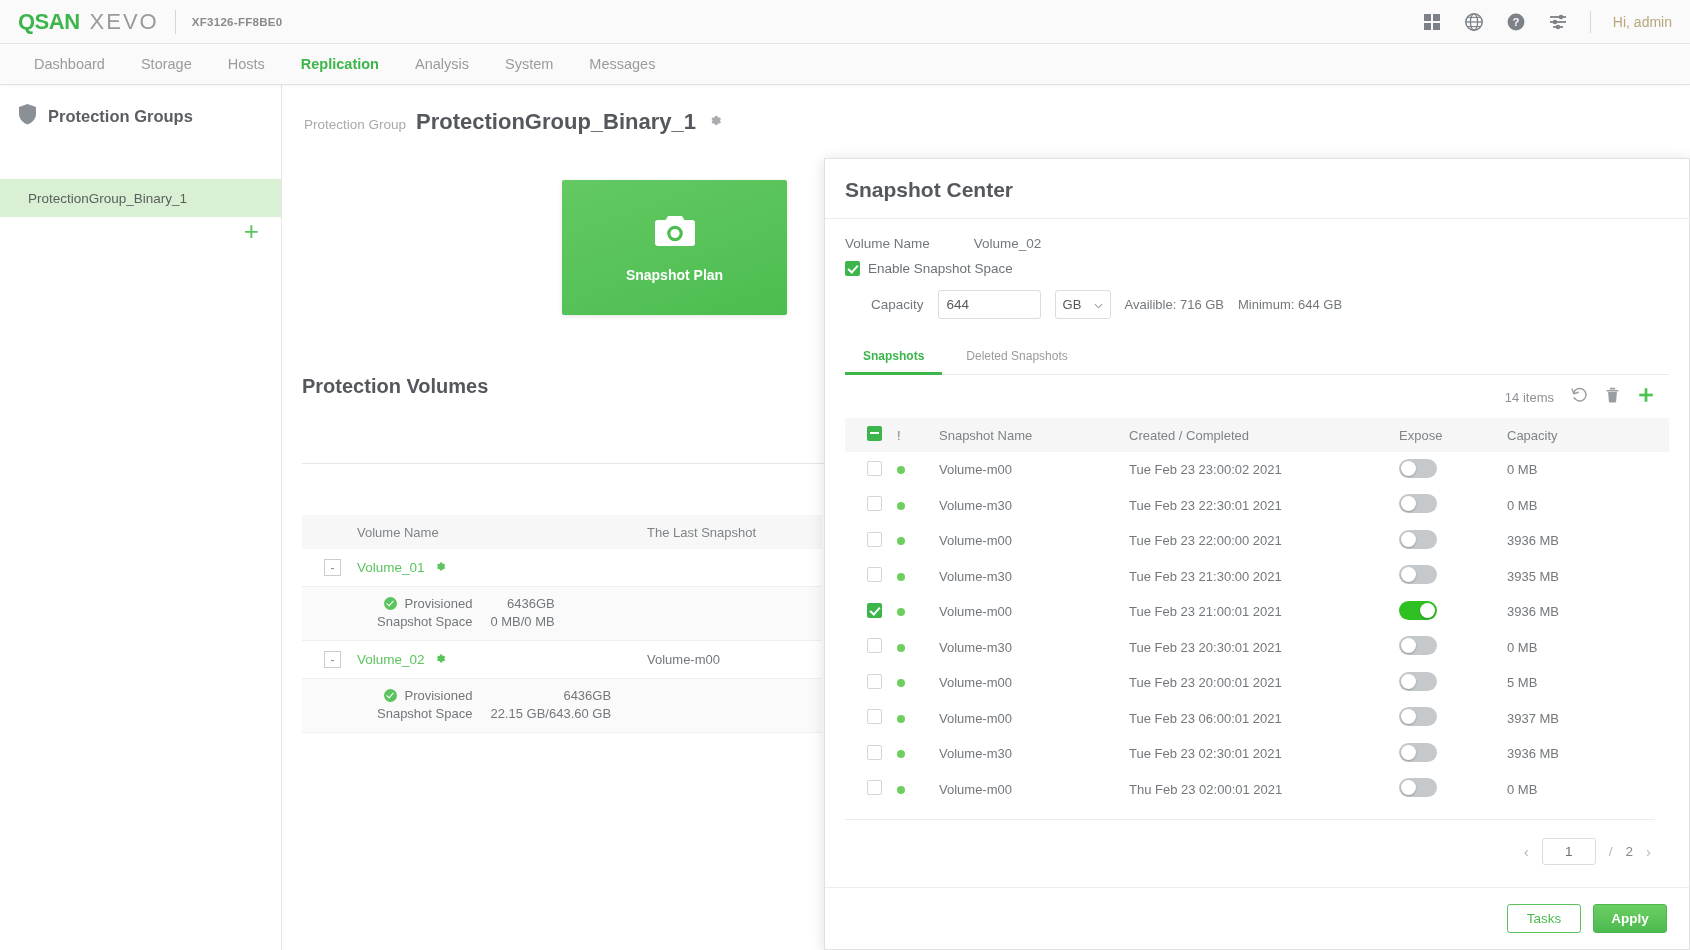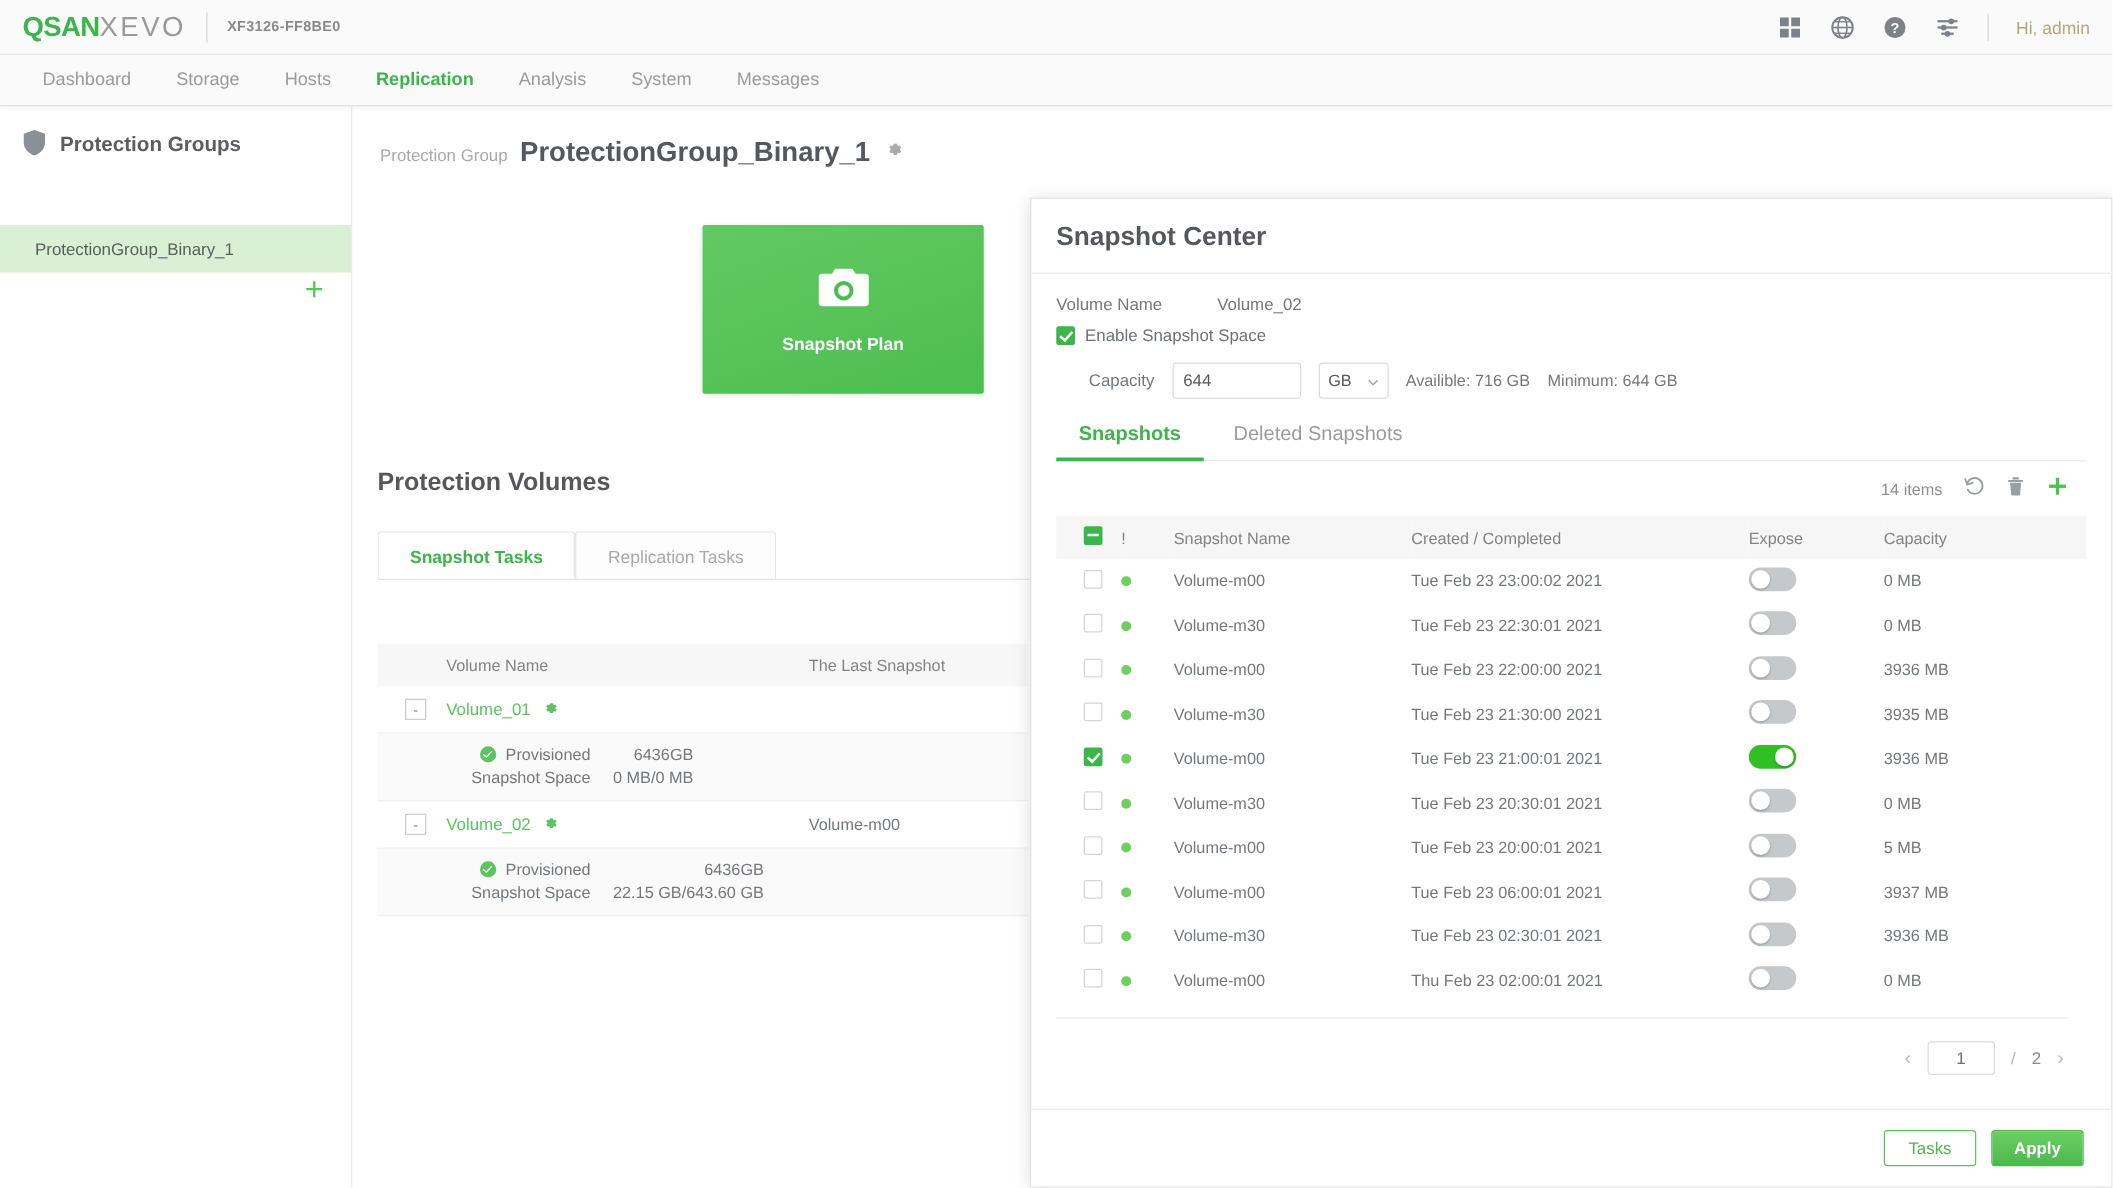--- a/index.html
+++ b/index.html
@@ -19,21 +19,21 @@
     display: flex; align-items: center;
     padding: 0 18px;
     position: relative;
   }
   .logo-wrap { display: flex; align-items: center; }
   .logo-qsan {
     font-size: 22px; font-weight: bold; color: #3cb54a;
     letter-spacing: -0.5px;
   }
   .logo-xevo {
-    font-size: 22px; color: #9a9a9a; margin-left: 0;
+    font-size: 22px; color: #9a9a9a; margin-left: 10px;
     letter-spacing: 2px;
   }
   .logo-divider {
     width: 1px; height: 24px; background: #d5d5d5; margin: 0 16px;
   }
   .model-name {
     font-size: 11.5px; color: #8a8a8a; font-weight: bold; letter-spacing: 0.3px;
   }
   .top-right {
     margin-left: auto; display: flex; align-items: center; gap: 22px;
@@ -245,22 +245,22 @@
     justify-content: space-between; padding: 0 7px;
     font-size: 13px; color: #55595d; cursor: pointer; background: #fff;
   }
   .cap-meta { color: #73787c; font-size: 13px; }
 
   .dlg-tabs {
     display: flex; gap: 6px; margin-top: 20px;
     border-bottom: 1px solid #ececec;
   }
   .dlg-tab {
-    font-size: 16px; color: #9b9b9b; padding: 0 18px 11px 18px;
-    cursor: pointer; position: relative;
+    font-size: 12px; color: #9b9b9b; padding: 0 18px 11px 18px;
+    cursor: pointer; position: relative; margin-top: 10px;
   }
   .dlg-tab.active { color: #3cb54a; font-weight: bold; }
   .dlg-tab.active::after {
     content: ""; position: absolute; left: 0; right: 0; bottom: -1px;
     height: 3px; background: #3cb54a;
   }
 
   .tool-row {
     display: flex; align-items: center; justify-content: flex-end;
     gap: 16px; padding: 11px 14px 10px 0;
@@ -429,24 +429,20 @@
           <path fill="#ffffff" d="M14 3 h14 l2.4 4 H38 a3 3 0 013 3 v20 a3 3 0 01-3 3 H4 a3 3 0 01-3-3 V10 a3 3 0 013-3 h7.6z"></path>
           <circle cx="21" cy="20.5" r="7.8" fill="#4cbd4f"></circle>
           <circle cx="21" cy="20.5" r="4.6" fill="#ffffff"></circle>
         </svg>
       </span>
       <span class="plan-label">Snapshot Plan</span>
     </div>
 
     <div class="pv-title">Protection Volumes</div>
 
-    <div class="pv-tabs">
-      <div class="pv-tab active">Snapshot Tasks</div>
-      <div class="pv-tab">Replication Tasks</div>
-    </div>
     <div class="pv-tabline"></div>
 
     <div class="vol-table">
       <div class="vt-head">
         <div class="vt-c1"></div>
         <div class="vt-c2">Volume Name</div>
         <div class="vt-c3">The Last Snapshot</div>
       </div>
 
       <div class="vt-row">

